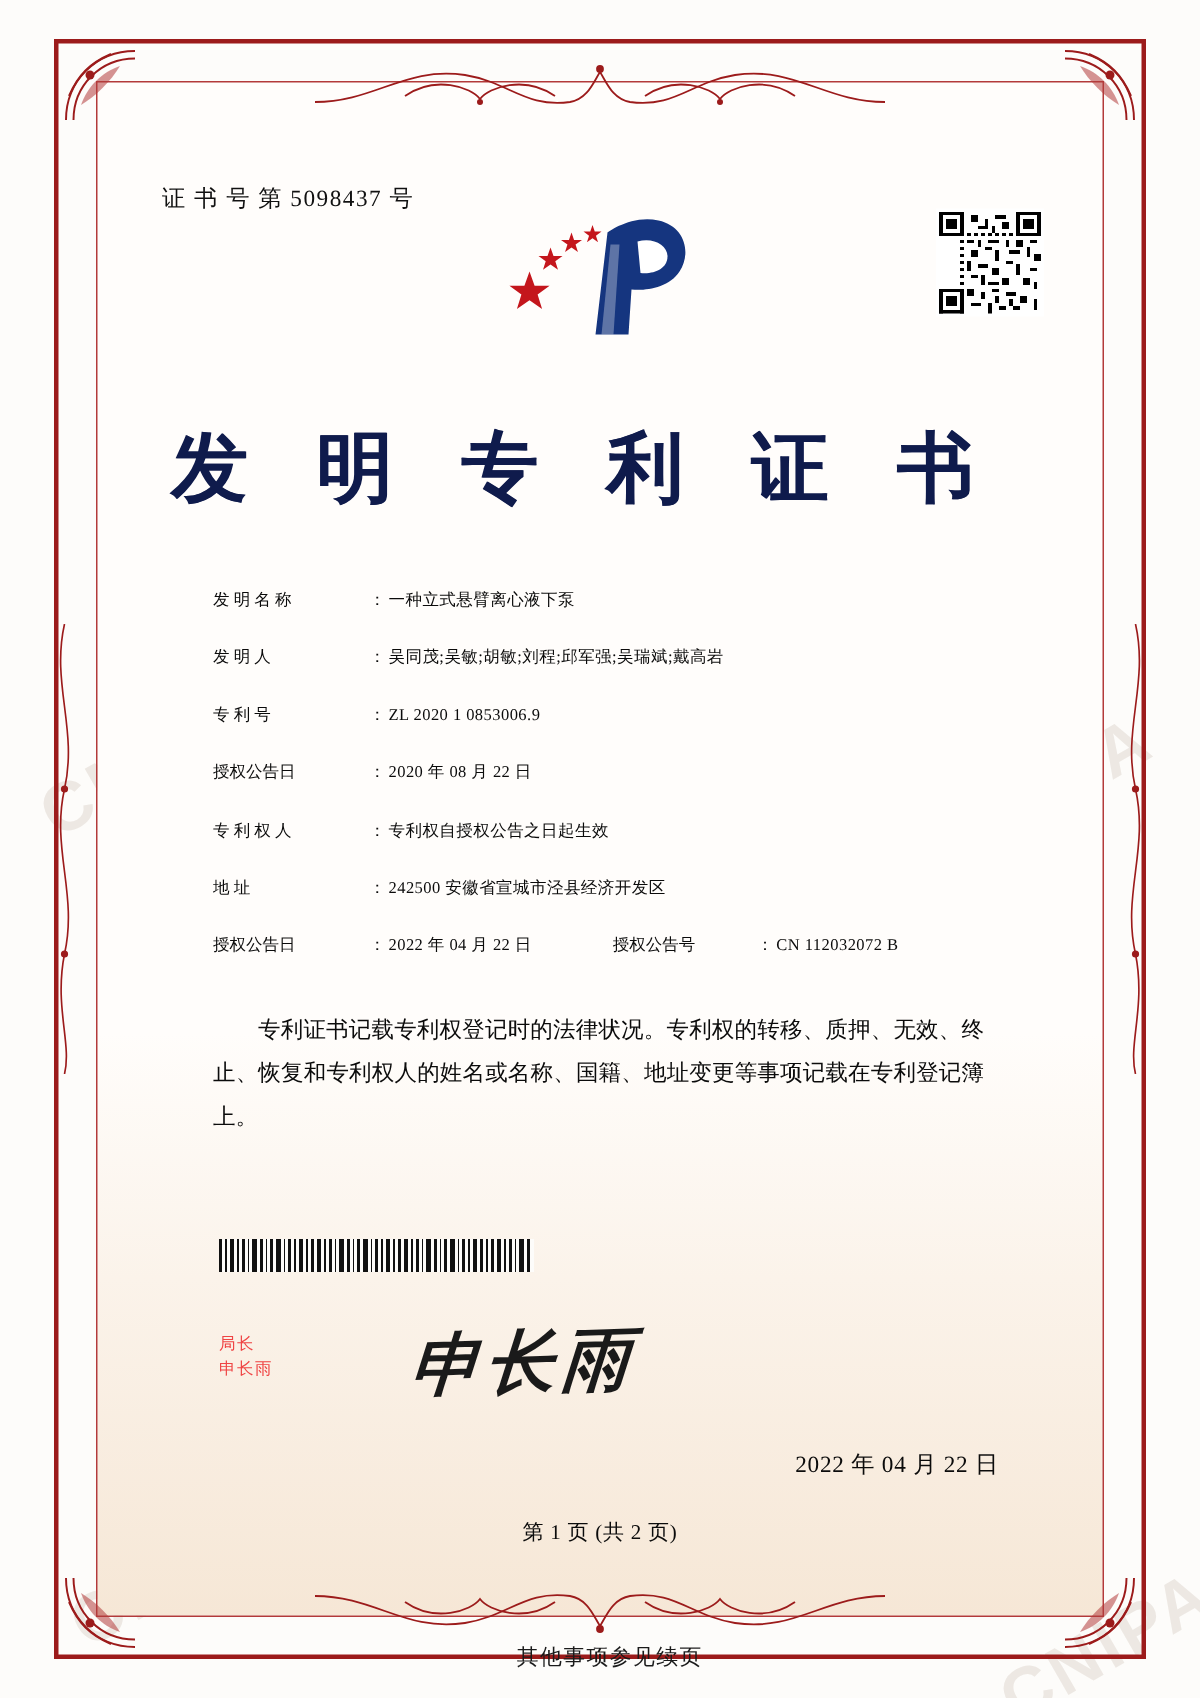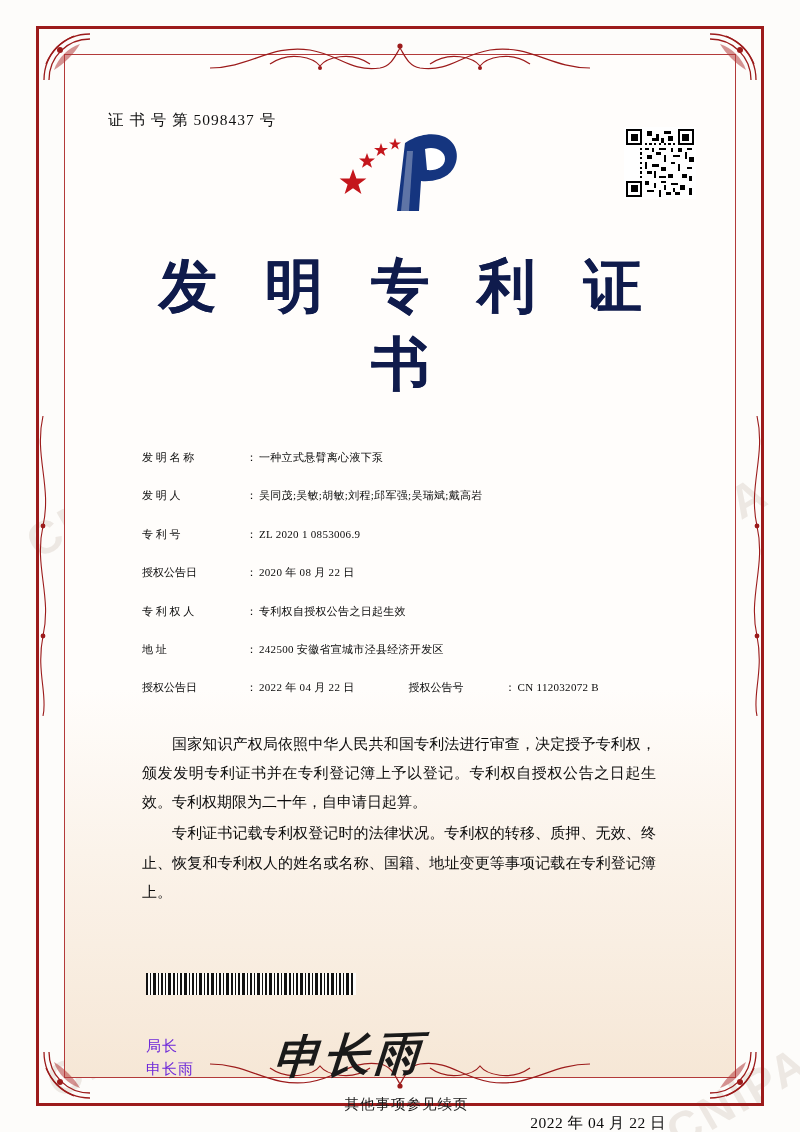--- a/index.html
+++ b/index.html
@@ -85,21 +85,21 @@
     right: 30px; top: 50%;
     transform: translateY(-50%) scaleX(-1);
     width: 26px; height: 300px;
   }
 
   
   .content {
     position: absolute;
     left: 64px; top: 54px; right: 64px; bottom: 54px;
     box-sizing: border-box;
-    padding: 28px 36px 0 36px;
+    padding: 40px 36px 0 36px;
   }
 
   .cert-no {
     font-size: 15.5px;
     color: #111;
     letter-spacing: 1px;
     margin-left: 8px;
     margin-top: 28px;
   }
 
@@ -123,27 +123,27 @@
     top: -4px;
     width: 72px;
     height: 72px;
     background: #fff;
     padding: 2px;
     box-sizing: border-box;
   }
   .qr svg { display:block; width:100%; height:100%; }
 
   .title {
-    text-align: center;
-    font-size: 58px;
+    text-align: left;
+    font-size: 51px;
     letter-spacing: 14px;
     color: #0f1b4c;
     font-weight: bold;
     font-family: "DejaVu Serif", "Liberation Serif", serif;
-    margin-top: 21px;
+    margin-top: 39px;
     margin-left: 14px;
     text-shadow: 0.5px 0 0 #0f1b4c;
   }
 
   .fields {
     margin-top: 46px;
     padding-left: 42px;
     padding-right: 20px;
   }
   .field {
@@ -194,23 +194,23 @@
   }
   .barcode svg { display:block; width:100%; height:100%; }
 
   .sig-block {
     margin-top: 40px;
     margin-left: 46px;
     position: relative;
     height: 74px;
   }
   .sig-labels {
-    font-size: 15px;
+    font-size: 11px;
     line-height: 1.5;
-    color: #6d28d9;
+    color: #ef4444;
     letter-spacing: 1px;
   }
   .sig-script {
     position: absolute;
     left: 128px;
     top: -10px;
     font-size: 46px;
     color: #1a1a1a;
     font-family: "DejaVu Serif", serif;
     font-style: italic;
@@ -497,21 +497,20 @@
         <span class="f-value">2022 年 04 月 22 日</span>
         <span class="field-inline-2">
           <span class="f-label-2">授权公告号</span>
           <span class="f-colon">：</span>
           <span class="f-value">CN 112032072 B</span>
         </span>
       </div>
     </div>
 
     <div class="paras">
-      <p class="para">国家知识产权局依照中华人民共和国专利法进行审查，决定授予专利权，颁发发明专利证书并在专利登记簿上予以登记。专利权自授权公告之日起生效。专利权期限为二十年，自申请日起算。</p>
       <p class="para">专利证书记载专利权登记时的法律状况。专利权的转移、质押、无效、终止、恢复和专利权人的姓名或名称、国籍、地址变更等事项记载在专利登记簿上。</p>
     </div>
 
     <div class="barcode">
       <svg viewBox="0 0 210 22" preserveAspectRatio="none" shape-rendering="crispEdges">
         <rect width="210" height="22" fill="#fdfcfa"></rect>
         <g fill="#111">
           <rect x="0" y="0" width="2" height="22"></rect>
             <rect x="4" y="0" width="1" height="22"></rect>
           <rect x="7" y="0" width="3" height="22"></rect>

